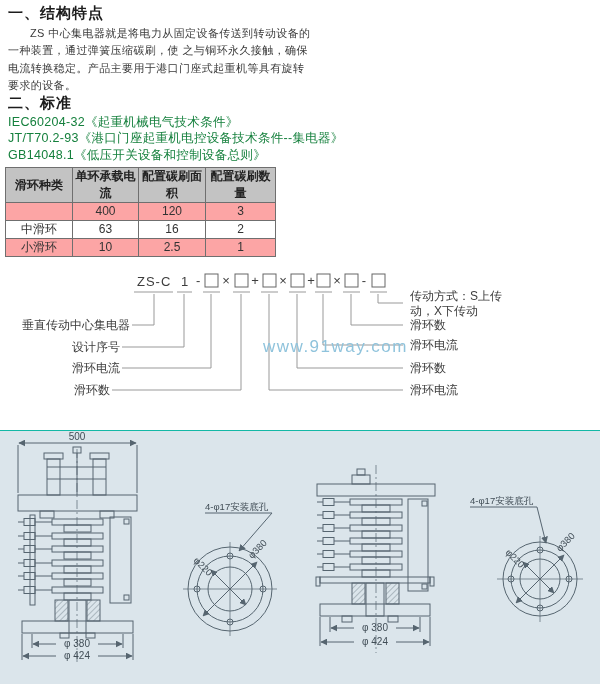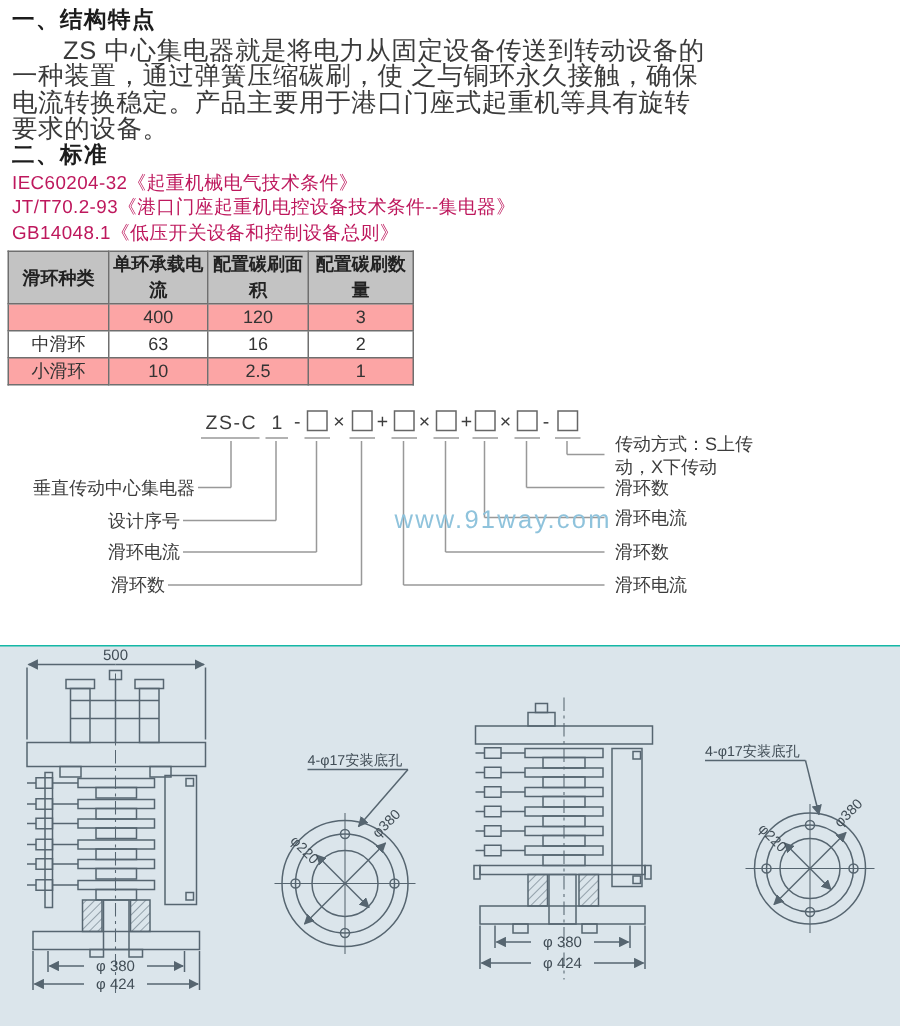--- a/index.html
+++ b/index.html
@@ -2,23 +2,23 @@
 <html><head>
 <meta charset="utf-8">
 <style>
   html,body{margin:0;padding:0;background:#e9e9e9;}
   .page{
     position:relative;width:600px;height:684px;background:#ffffff;
     font-family:"Liberation Sans","DejaVu Sans",sans-serif;color:#3b3b3b;overflow:hidden;
   }
   .abs{position:absolute;}
   .sec-heading{font-size:15px;font-weight:bold;color:#1c1c1c;letter-spacing:1px;}
-  .para-line{font-size:17px;line-height:17.4px;color:#3a3a3a;letter-spacing:0.4px;white-space:nowrap;}
+  .para-line{font-size:11px;line-height:17.4px;color:#3a3a3a;letter-spacing:0.4px;white-space:nowrap;}
   .para-line.indent{text-indent:2em;}
-  .std-line{font-size:12.5px;line-height:16.4px;color:#be185d;letter-spacing:0.3px;white-space:nowrap;}
+  .std-line{font-size:12.5px;line-height:16.4px;color:#15803d;letter-spacing:0.3px;white-space:nowrap;}
   table.spec{border-collapse:collapse;table-layout:fixed;font-size:12px;color:#333;padding-left:39px;}
   table.spec th,table.spec td{
     border:1px solid #6f6f6f;height:16.5px;text-align:center;vertical-align:middle;padding:0;
   }
   table.spec th{background:#c3c3c3;font-weight:bold;color:#222;}
   table.spec tr.alt td{background:#fca5a5;}
   .panel{background:#dbe5eb;border-top:1px solid #14b8a6;}
   .caption{font-size:13.5px;color:#45525b;letter-spacing:1px;white-space:nowrap;margin-top:29px;}
   svg text{font-family:"Liberation Sans","DejaVu Sans",sans-serif;}
   .dia-label{font-size:12px;fill:#3d3d3d;}

